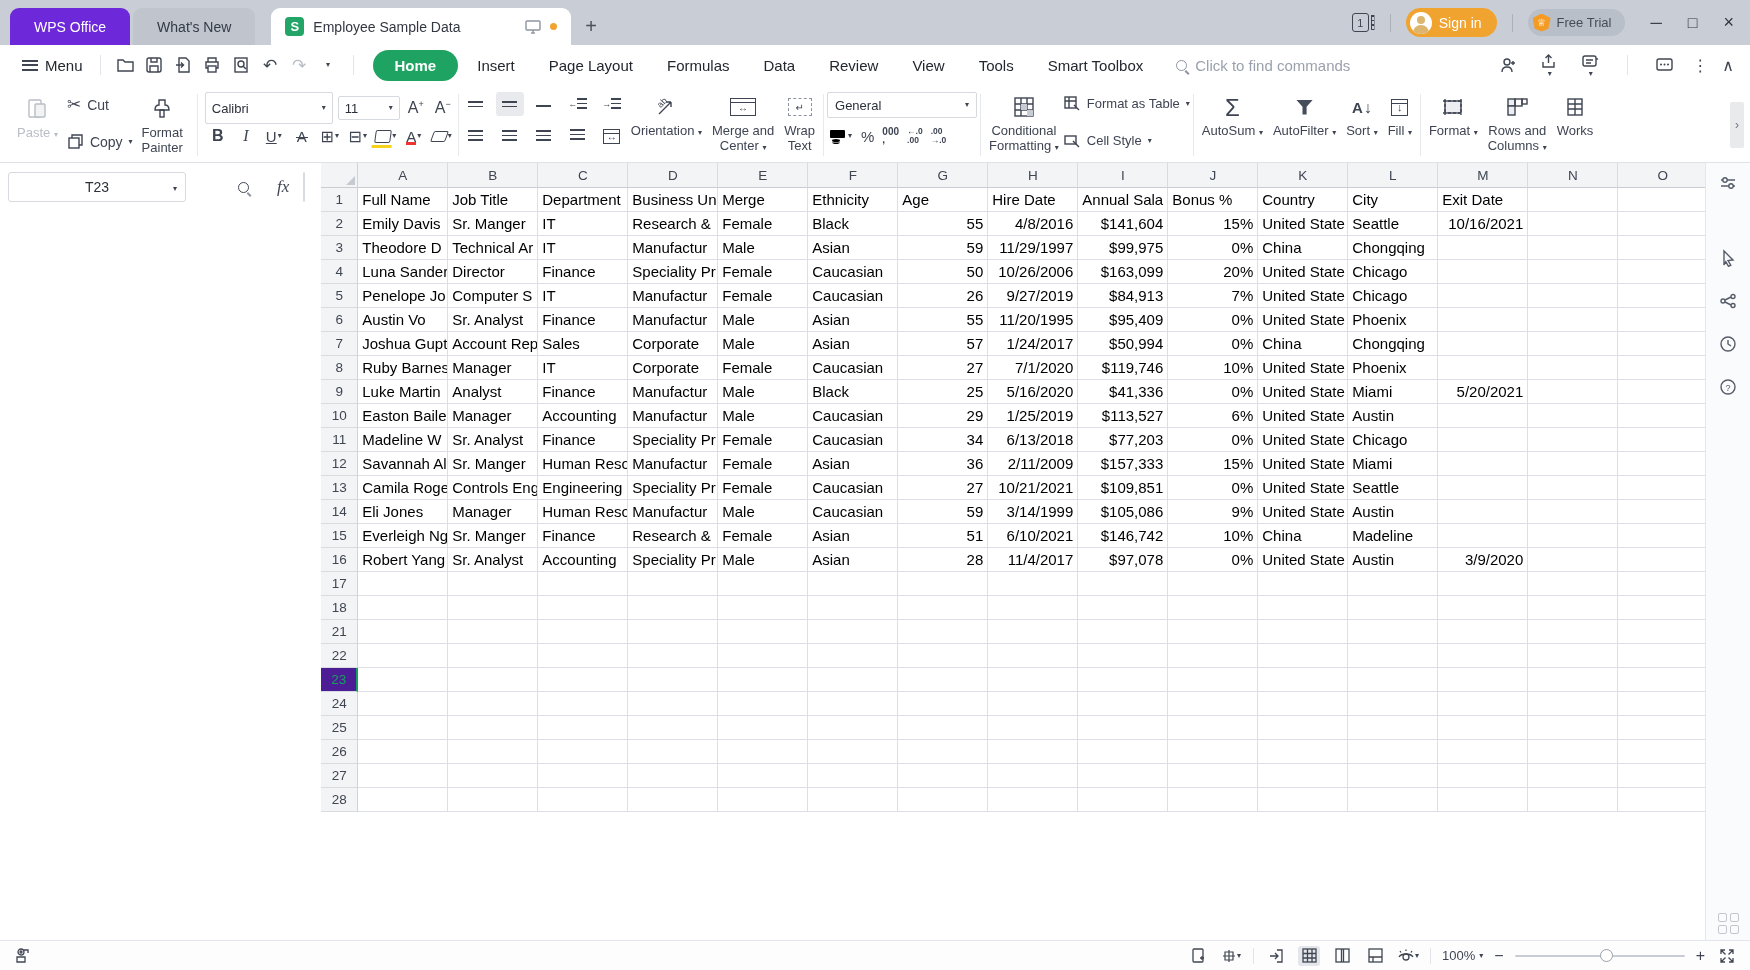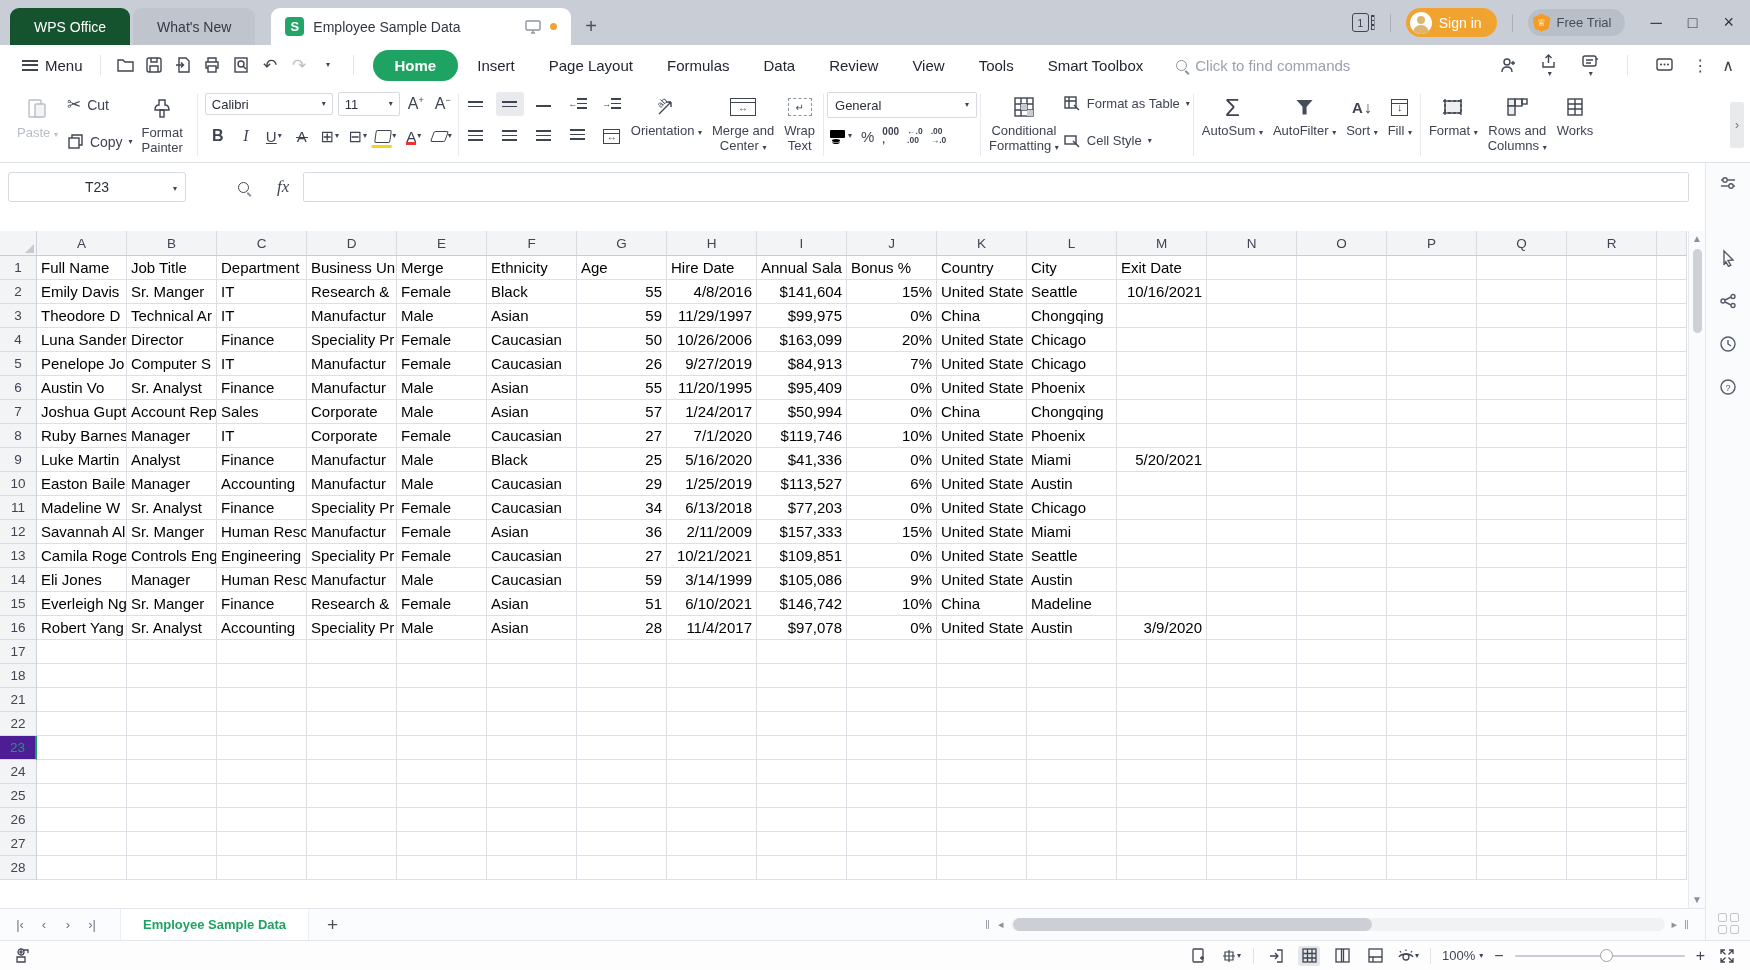--- a/index.html
+++ b/index.html
@@ -2,21 +2,21 @@
 <html><head>
 <meta charset="utf-8">
 <style>
   *{box-sizing:border-box;margin:0;padding:0;font-family:"Liberation Sans",sans-serif;}
   html,body{width:1750px;height:970px;overflow:hidden;background:#fff;}
   .app{width:1750px;height:970px;display:flex;flex-direction:column;}
 
   
   .titlebar{height:45px;background:#c9cdd5;display:flex;align-items:flex-end;position:relative;flex:none;}
   .ttab{height:37px;display:flex;align-items:center;padding:0 24px;border-radius:9px 9px 0 0;font-size:14px;}
-  .ttab.wps{background:#14532d;color:#fff;margin-left:10px;}
+  .ttab.wps{background:#6d28d9;color:#fff;margin-left:10px;}
   .ttab.news{background:#bfc4cd;color:#333a46;margin-left:3px;}
   .doctab{background:#fff;margin-left:16px;width:300px;border-radius:9px 9px 0 0;display:flex;align-items:center;gap:9px;padding:0 14px;height:37px;}
   .slogo{width:19px;height:19px;background:#22a566;color:#fff;border-radius:4px;font-weight:bold;font-size:13px;display:grid;place-items:center;flex:none;}
   .doctitle{font-size:14px;color:#323741;white-space:nowrap;overflow:hidden;flex:1;}
   .moddot{width:7px;height:7px;border-radius:50%;background:#f0a32f;flex:none;}
   .newtab{height:37px;display:flex;align-items:center;margin-left:14px;color:#4a5158;font-size:20px;}
   .tright{position:absolute;right:16px;top:0;height:45px;display:flex;align-items:center;gap:15px;}
   .dcount{display:flex;align-items:center;gap:2px;}
   .dcount .pg{width:17px;height:19px;border:1.6px solid #3f4652;border-radius:3px;font-size:11px;color:#3f4652;display:grid;place-items:center;}
   .dcount .bars{width:4px;height:15px;border-left:1.6px solid #3f4652;border-right:1.2px solid #8b919c;}
@@ -54,21 +54,21 @@
   .vdiv{width:1px;background:#e7e9ed;margin:6px 3px;flex:none;}
   .rgroup{display:flex;align-items:flex-start;gap:4px;padding:2px 6px;flex:none;}
   .bigbtn{display:flex;flex-direction:column;align-items:center;font-size:13px;color:#3e4452;padding:3px 5px;line-height:15px;text-align:center;}
   .bigbtn .bicon{height:32px;display:flex;align-items:center;justify-content:center;}
   .bigbtn svg{stroke:#3e4452;fill:none;stroke-width:1.4;}
   .bigbtn.dis,.bigbtn.dis .bicon{color:#b9bec6;}
   .bigbtn.dis svg{stroke:#b9bec6;}
   .stack2{display:flex;flex-direction:column;justify-content:space-between;height:64px;padding:4px 0;}
   .srow{display:flex;align-items:center;gap:6px;font-size:14px;color:#3e4452;}
   .srow svg{stroke:#3e4452;fill:none;stroke-width:1.4;}
-  .fontsel{width:128px;height:22px;border:1px solid #d6dade;border-radius:2px;display:flex;align-items:center;padding:0 6px;font-size:13px;color:#2b303a;justify-content:space-between;}
+  .fontsel{width:128px;height:32px;border:1px solid #d6dade;border-radius:2px;display:flex;align-items:center;padding:0 6px;font-size:13px;color:#2b303a;justify-content:space-between;}
   .sizesel{width:62px;height:24px;border:1px solid #d6dade;border-radius:2px;display:flex;align-items:center;padding:0 6px;font-size:13px;color:#2b303a;justify-content:space-between;}
   .abtn{font-size:16px;color:#3e4452;position:relative;padding:0 3px;}
   .abtn sup{font-size:9px;}
   .fmtrow{display:flex;align-items:center;gap:2px;}
   .sbtn{min-width:26px;height:24px;display:flex;align-items:center;justify-content:center;font-size:15px;color:#3e4452;gap:1px;}
   .sbtn.on{background:#e8eaed;border-radius:3px;}
   .bld{font-weight:bold;font-size:16px;}
   .itl{font-style:italic;font-family:"Liberation Serif",serif;font-size:16px;}
   .unl{text-decoration:underline;font-size:15px;}
   .stk{position:relative;font-size:15px;}
@@ -98,21 +98,21 @@
   
   .fzone{height:68px;flex:none;display:flex;align-items:flex-start;padding:9px 0 0 8px;background:#fff;}
   .namebox{width:178px;height:30px;border:1px solid #d7dade;border-radius:3px;display:flex;align-items:center;justify-content:center;font-size:14px;color:#2b303a;position:relative;flex:none;}
   .namebox .cr{position:absolute;right:8px;top:12px;}
   .fxwrap{display:flex;align-items:center;gap:28px;margin-left:52px;height:30px;flex:none;}
   .fx{font-style:italic;font-family:"Liberation Serif",serif;font-size:17px;color:#3f4652;}
   .finput{flex:1;height:30px;border:1px solid #d7dade;border-radius:2px;margin-left:14px;margin-right:16px;}
 
   
   .body{flex:1;display:flex;min-height:0;}
-  .leftcol{width:1705px;display:flex;flex-direction:column;min-height:0;flex:none;}
+  .leftcol{width:1705px;display:flex;flex-direction:row;min-height:0;flex:none;}
   .gridwrap{flex:1;display:flex;min-height:0;}
   .grid{width:1688px;overflow:hidden;flex:none;background:#fff;}
   .grow{display:flex;height:24px;}
   .grow.ghead{height:25px;}
   .corner{width:37px;flex:none;background:#f3f4f6;border-right:1px solid #cfd3d9;border-bottom:1px solid #c9cdd3;position:relative;}
   .corner::after{content:"";position:absolute;right:2px;bottom:2px;width:0;height:0;border-left:9px solid transparent;border-bottom:9px solid #c6cad1;}
   .colhdr{width:90px;flex:none;background:#f3f4f6;border-right:1px solid #d8dbe0;border-bottom:1px solid #c9cdd3;display:flex;align-items:center;justify-content:center;font-size:13.5px;color:#3f4652;}
   .rowhdr{width:37px;flex:none;background:#f3f4f6;border-right:1px solid #cfd3d9;border-bottom:1px solid #d8dbe0;display:flex;align-items:center;justify-content:center;font-size:13.5px;color:#3f4652;}
   .rowhdr.ar{background:#4c1d95;color:#17a05d;border-right:2px solid #17a05d;}
   .cell{width:90px;flex:none;border-right:1px solid #dcdfe4;border-bottom:1px solid #dcdfe4;padding:0 4px;display:flex;align-items:center;overflow:hidden;white-space:nowrap;font-size:15px;color:#000;}

